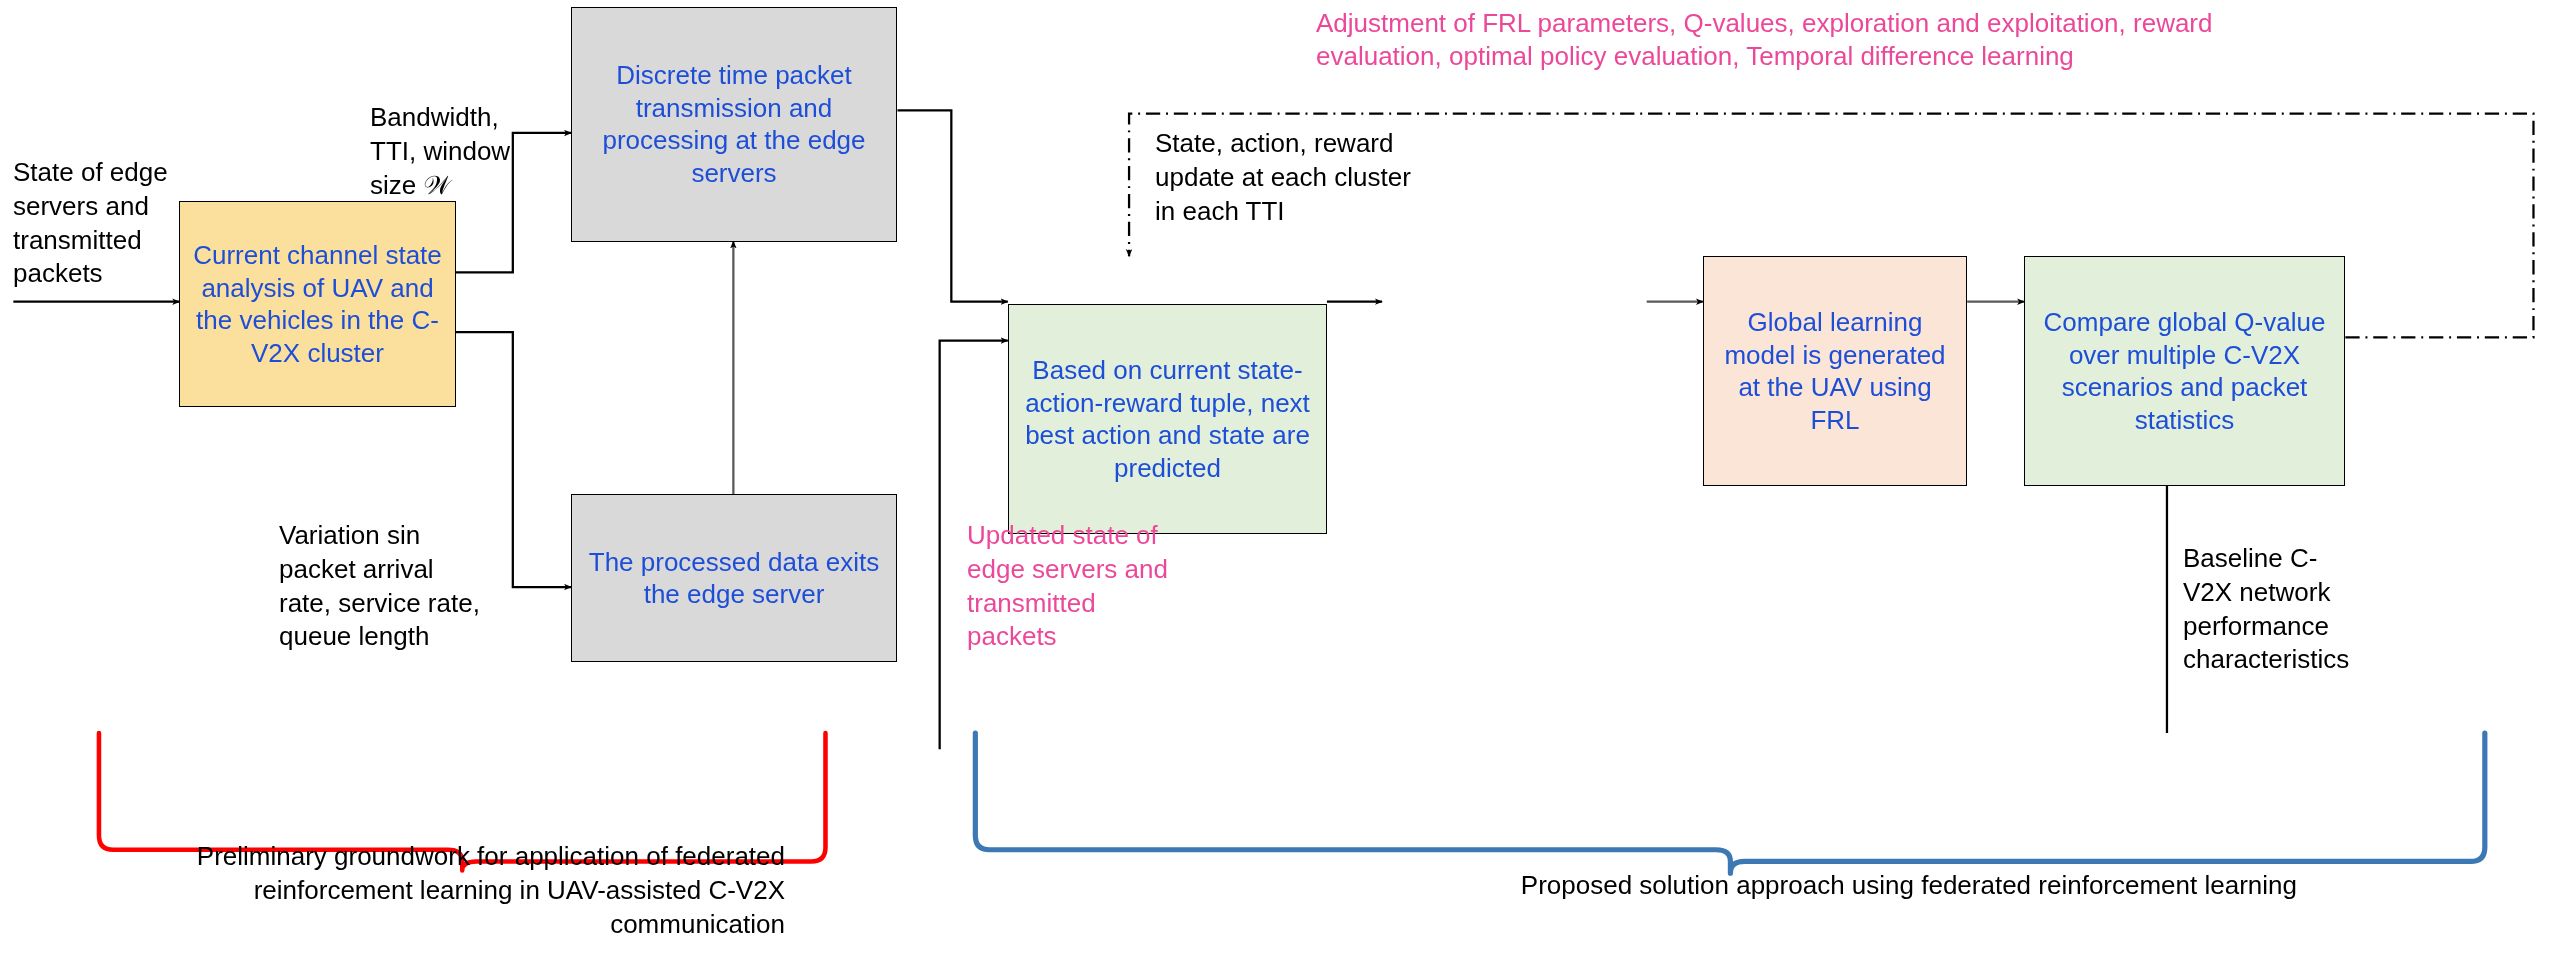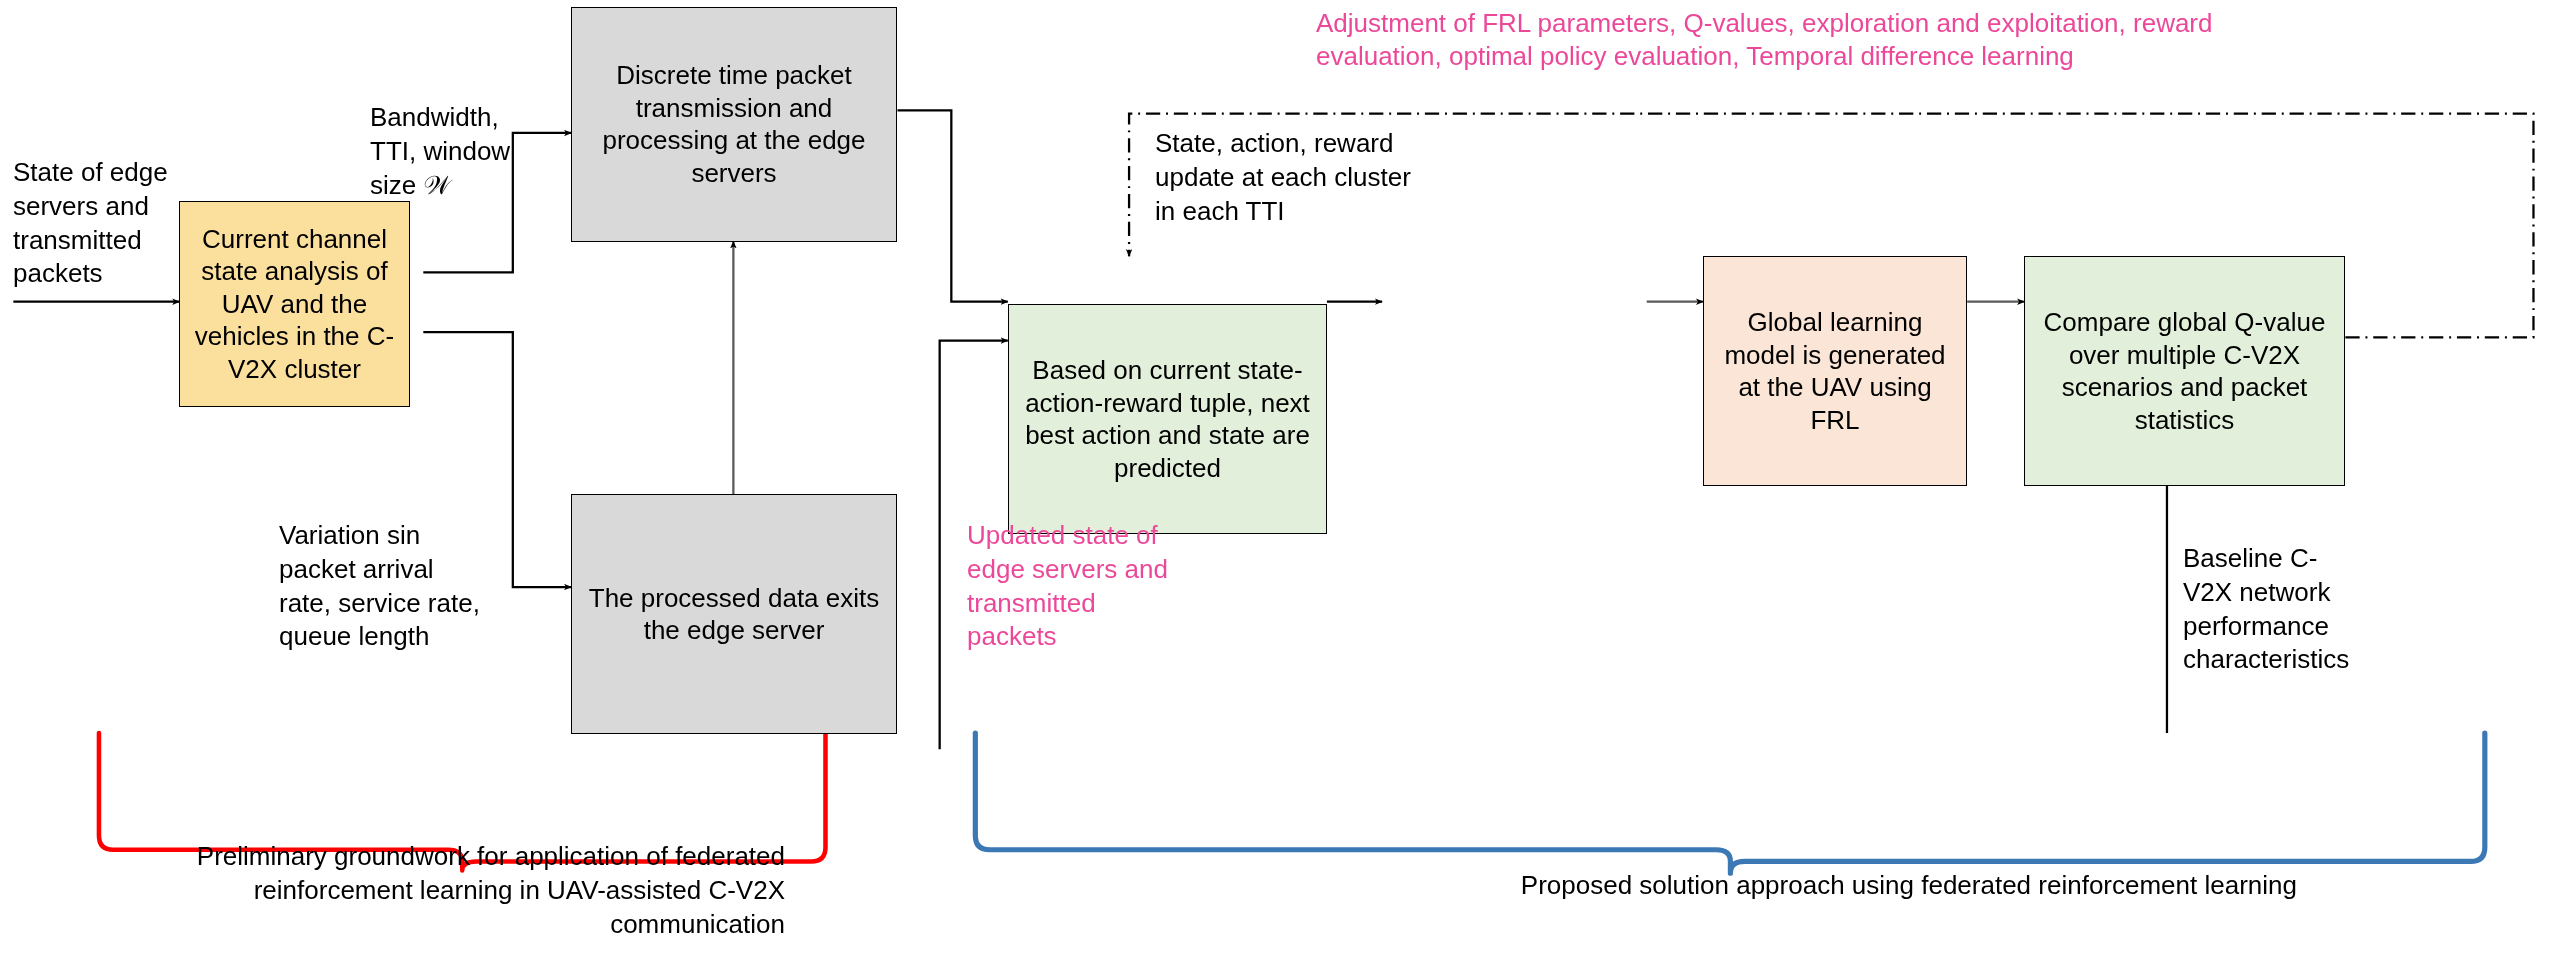--- a/index.html
+++ b/index.html
@@ -1,21 +1,21 @@
 <!DOCTYPE html>
 <html style="font-size:10.4px"><head>
 <meta charset="utf-8">
 <style>
   html,body{margin:0;padding:0;background:#ffffff;}
   body{font-family:"Liberation Sans",sans-serif;}
   #stage{position:relative;width:2576px;height:962px;background:#fff;overflow:hidden;}
 
   .box{position:absolute;box-sizing:border-box;border:1.9px solid #000;
        display:flex;align-items:center;justify-content:center;text-align:center;
-       font-family:"Liberation Sans",sans-serif;color:#000000;line-height:1.25;}
+       font-family:"Liberation Sans",sans-serif;color:#1d4ed8;line-height:1.25;}
   .box .txt{padding:0 6.5px;}
 
   .lbl{position:absolute;font-family:"Liberation Sans",sans-serif;color:#000;
        line-height:1.3;text-align:left;white-space:pre-line;}
   .lbl.blue{color:#ec4899;}
   .lbl.center{text-align:right;}
 
   svg.wires{position:absolute;left:0;top:0;width:2576px;height:962px;overflow:visible;pointer-events:none;}
 </style>
 </head>
@@ -64,29 +64,29 @@
       <path d="M 152,1140 L 152,1298 Q 152,1320 174,1320 L 690,1320 Q 712,1320 712,1338 L 712,1352
                Q 712,1338 734,1338 L 1250,1338 Q 1272,1338 1272,1316 L 1272,1140" transform="translate(0,-10)"></path>
     </g>
 
     <g fill="none" stroke="#3C78B4" stroke-width="8" stroke-linecap="round" stroke-linejoin="round">
       <path d="M 1503,1140 L 1503,1298 Q 1503,1320 1525,1320 L 2645,1320 Q 2667,1320 2667,1338 L 2667,1356
                Q 2667,1338 2689,1338 L 3808,1338 Q 3830,1338 3830,1316 L 3830,1140" transform="translate(0,-10)"></path>
     </g>
   </svg>
 
-  <div class="box" style="left:179px;top:201px;width:231px;height:206px;background:#FBDF9D;font-size:26px;">
+  <div class="box" style="left:179px;top:201px;width:277px;height:206px;background:#FBDF9D;font-size:26px;">
     <span class="txt">Current channel state analysis of UAV and the vehicles in the C-V2X cluster</span>
   </div>
 
   <div class="box" style="left:571px;top:6.5px;width:326px;height:235px;background:#D9D9D9;font-size:26px;">
     <span class="txt">Discrete time packet transmission and processing at the edge servers</span>
   </div>
 
-  <div class="box" style="left:571px;top:494px;width:326px;height:240px;background:#D9D9D9;font-size:26px;">
+  <div class="box" style="left:571px;top:494px;width:326px;height:168px;background:#D9D9D9;font-size:26px;">
     <span class="txt">The processed data exits the edge server</span>
   </div>
 
   <div class="box" style="left:1008px;top:256px;width:319px;height:230px;background:#E2EFDA;font-size:26px;margin-top:48px;">
     <span class="txt">Based on current state-action-reward tuple, next best action and state are predicted</span>
   </div>
 
 
   <div class="box" style="left:1703px;top:256px;width:264px;height:230px;background:#FBE5D6;font-size:26px;">
     <span class="txt">Global learning model is generated at the UAV using FRL</span>

